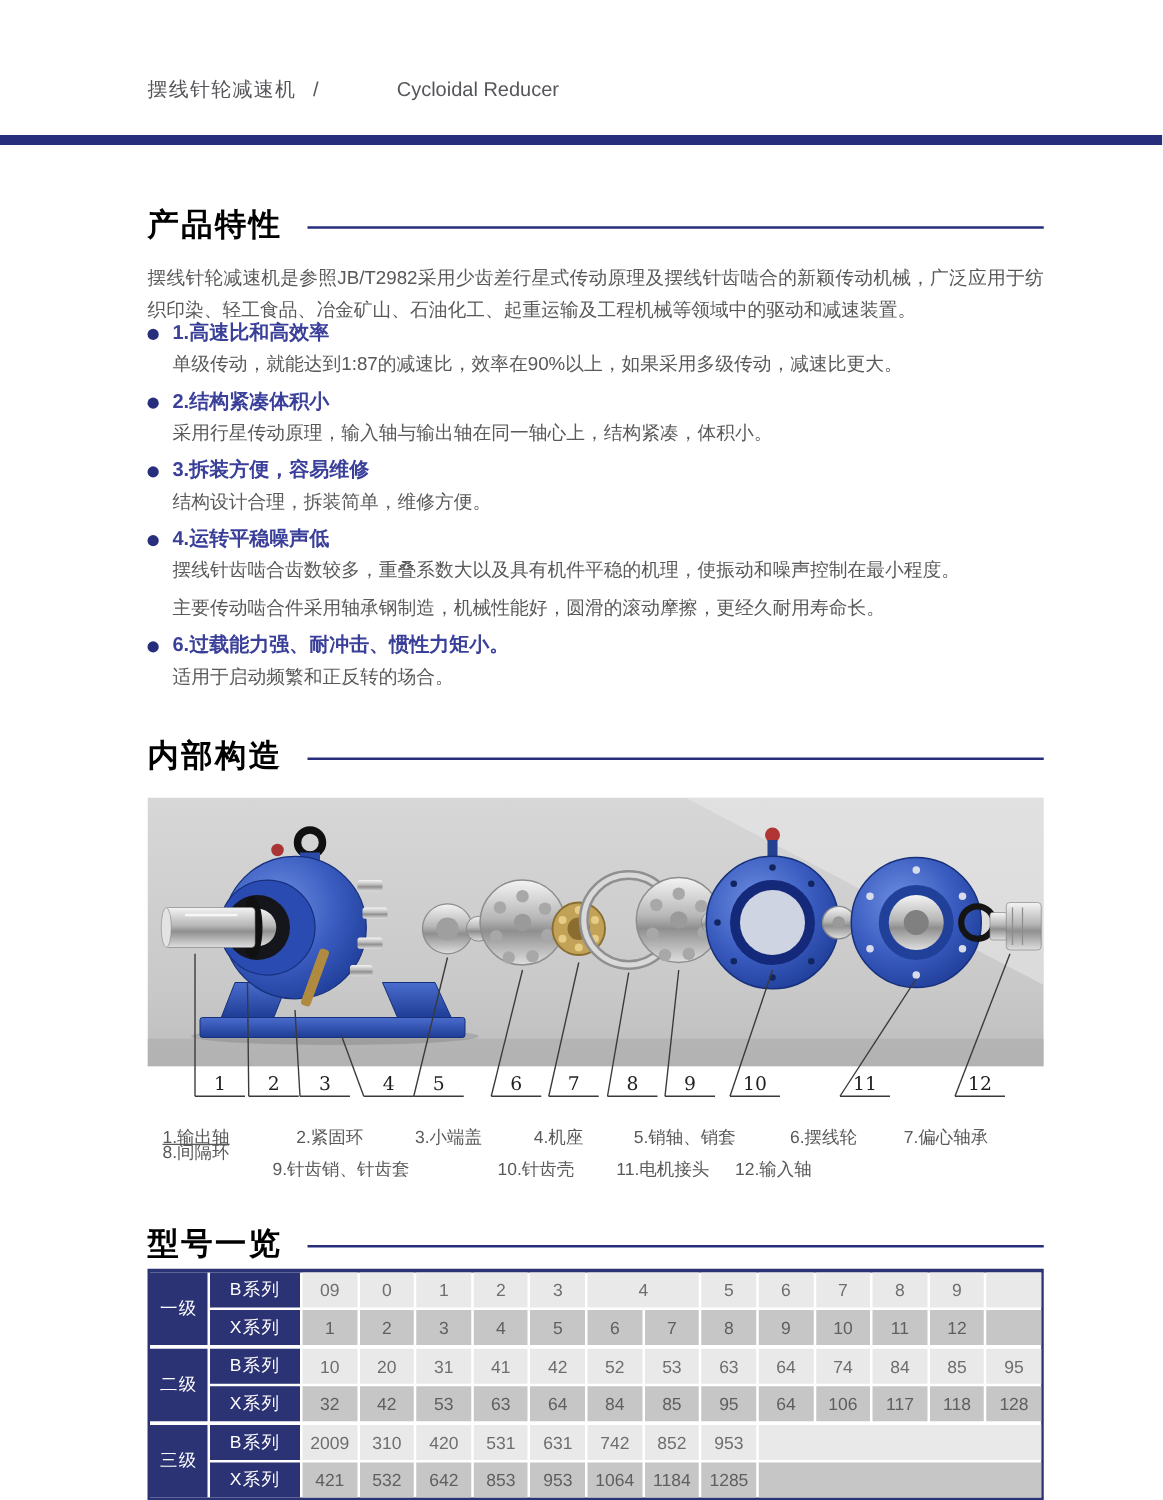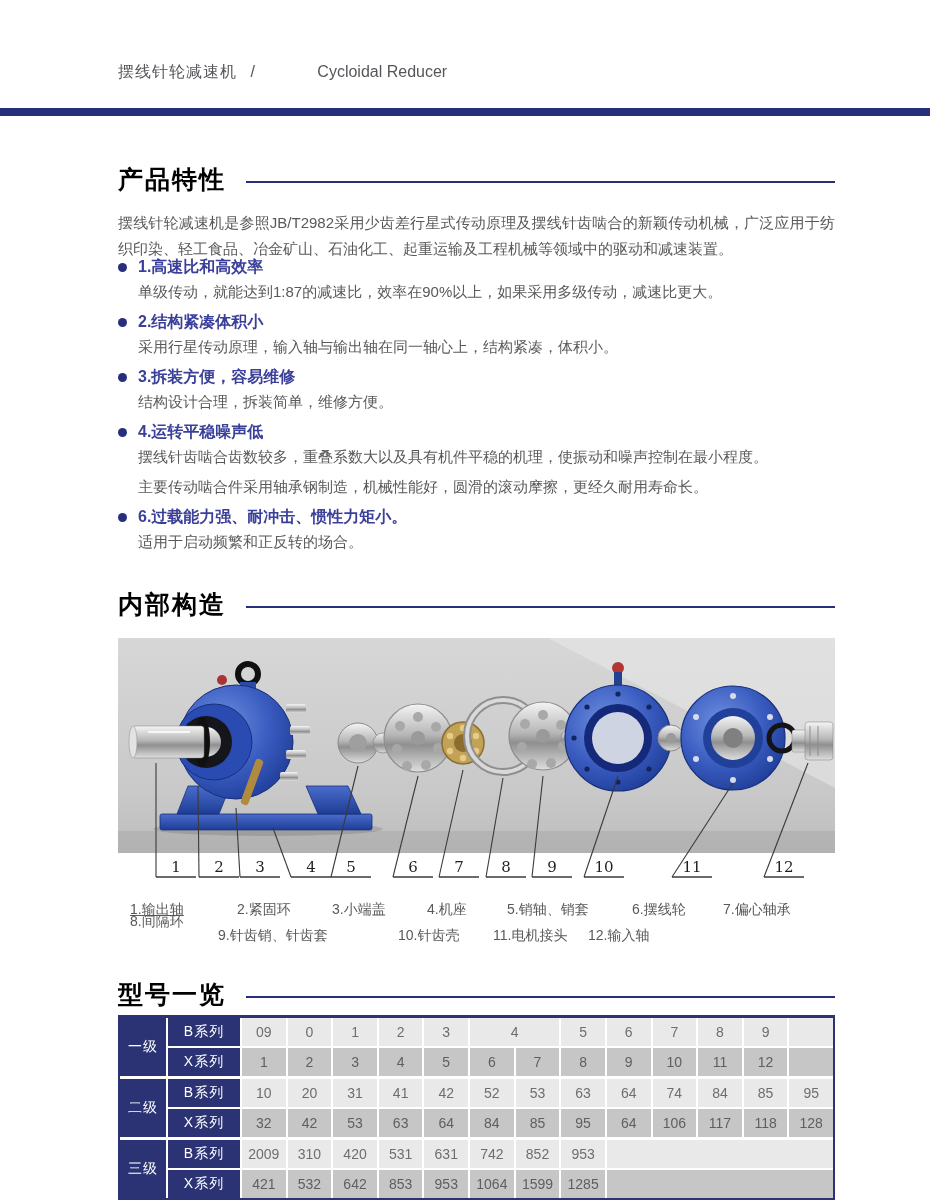--- a/index.html
+++ b/index.html
@@ -386,19 +386,19 @@
         <div class="cell brow" style="grid-area: 1 / 9 / auto / span 1;">852</div>
         <div class="cell brow" style="grid-area: 1 / 10 / auto / span 1;">953</div>
         <div class="cell brow" style="grid-area: 1 / 11 / auto / span 5;"></div>
         <div class="cell series" style="grid-area: 2 / 2;">X系列</div>
         <div class="cell xrow" style="grid-area: 2 / 3 / auto / span 1;">421</div>
         <div class="cell xrow" style="grid-area: 2 / 4 / auto / span 1;">532</div>
         <div class="cell xrow" style="grid-area: 2 / 5 / auto / span 1;">642</div>
         <div class="cell xrow" style="grid-area: 2 / 6 / auto / span 1;">853</div>
         <div class="cell xrow" style="grid-area: 2 / 7 / auto / span 1;">953</div>
         <div class="cell xrow" style="grid-area: 2 / 8 / auto / span 1;">1064</div>
-        <div class="cell xrow" style="grid-area: 2 / 9 / auto / span 1;">1599</div>
+        <div class="cell xrow" style="grid-area: 2 / 9 / auto / span 1;">1184</div>
         <div class="cell xrow" style="grid-area: 2 / 10 / auto / span 1;">1285</div>
         <div class="cell xrow" style="grid-area: 2 / 11 / auto / span 5;"></div>
       </div>
     </div>
 
 </div>
 
 </body></html>

